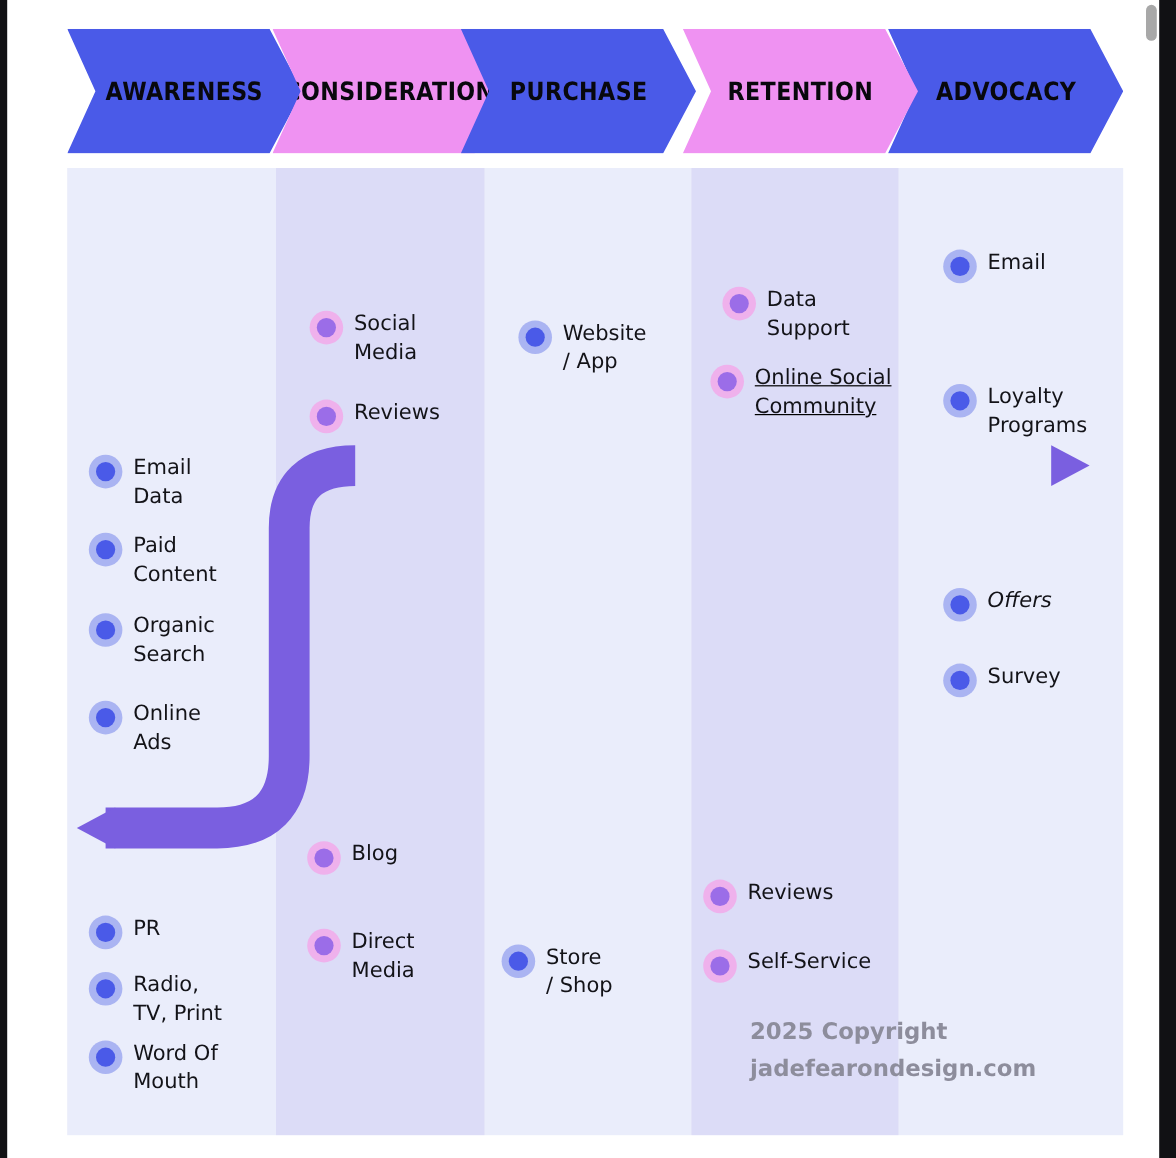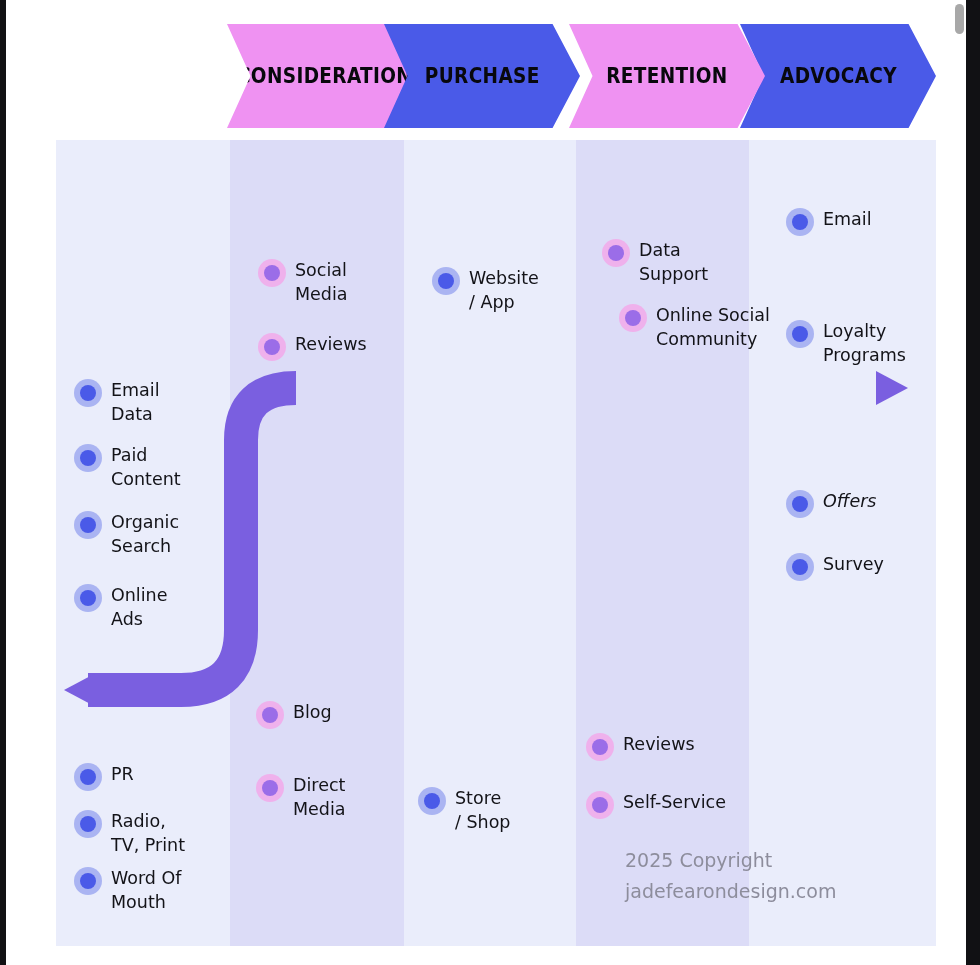--- a/index.html
+++ b/index.html
@@ -136,33 +136,36 @@
   }
 
   
   .copyright {
     position: absolute;
     left: 625px; top: 845px;
     width: 300px;
     font-family: "DejaVu Sans", "Liberation Sans", sans-serif;
     font-size: 19px;
     line-height: 31px;
-    font-weight: 400;
+    font-weight: 700;
     color: #8d8d9c;
     white-space: pre-line;
   }
 </style>
 </head>
 <body>
 
 <div id="page">
 
   <div class="clipped-text-row"></div>
 
   <div class="banner" id="banner">
+      <div class="chev" style="left: 0px; width: 196px; background: rgb(74, 90, 232);">
+        <span class="chev-label">AWARENESS</span>
+      </div>
       <div class="chev" style="left: 171px; width: 196px; background: rgb(239, 146, 242);">
         <span class="chev-label">CONSIDERATION</span>
       </div>
       <div class="chev" style="left: 328px; width: 196px; background: rgb(74, 90, 232); text-align: center;">
         <span class="chev-label">PURCHASE</span>
       </div>
       <div class="chev" style="left: 684px; width: 196px; background: rgb(74, 90, 232);">
         <span class="chev-label">ADVOCACY</span>
       </div>
       <div class="chev" style="left: 513px; width: 196px; background: rgb(239, 146, 242);">
@@ -276,21 +279,21 @@
       <div class="tp" style="left: 418px; top: 786px;">
         <span class="tp-dot blue"></span>
         <span class="tp-label">Store
 / Shop</span>
       </div>
       <div class="tp" style="left: 602px; top: 238px;">
         <span class="tp-dot pink"></span>
         <span class="tp-label">Data
 Support</span>
       </div>
-      <div class="tp" style="left: 619px; top: 303px;">
+      <div class="tp" style="left: 592px; top: 303px; text-decoration: underline;">
         <span class="tp-dot pink"></span>
         <span class="tp-label">Online Social
 Community</span>
       </div>
       <div class="tp" style="left: 586px; top: 732px;">
         <span class="tp-dot pink"></span>
         <span class="tp-label">Reviews</span>
       </div>
       <div class="tp" style="left: 586px; top: 790px;">
         <span class="tp-dot pink"></span>

